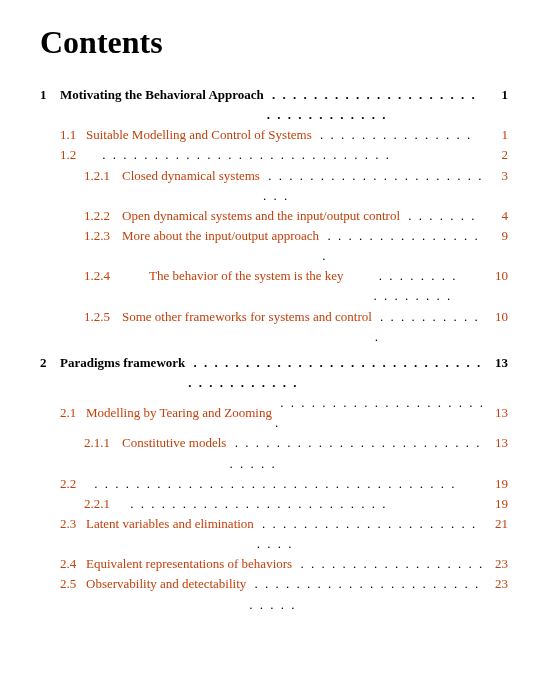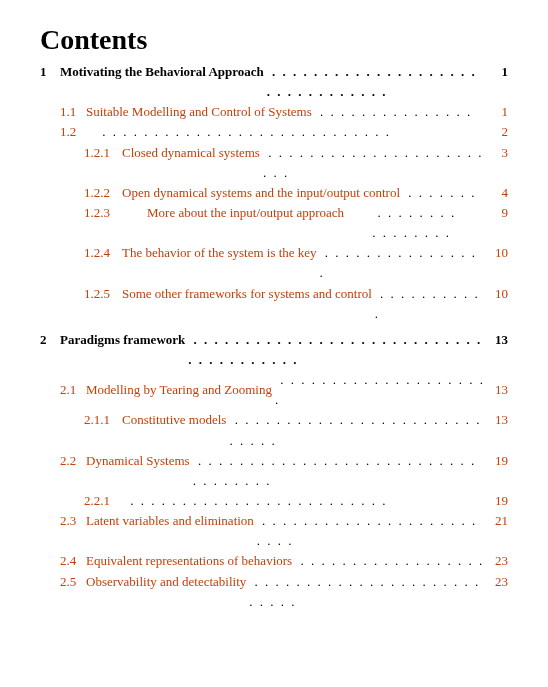--- a/index.html
+++ b/index.html
@@ -6,23 +6,23 @@
     body {
       background: #fff;
       font-family: "Computer Modern", "Latin Modern", Georgia, "Times New Roman", serif;
       font-size: 13px;
       color: #000;
       width: 548px;
       min-height: 687px;
       padding: 24px 40px 20px 40px;
     }
     h1.page-title {
-      font-size: 28px;
+      font-size: 32px;
       font-weight: bold;
-      margin-bottom: 6px;
+      margin-bottom: 24px;
       color: #000;
     }
     .toc-entry {
       display: flex;
       align-items: baseline;
       width: 100%;
       line-height: 1.55;
     }
     .toc-entry .e-num {
       white-space: nowrap;
@@ -82,28 +82,28 @@
     <span class="e-page blue">3</span>
   </div>
 
   <div class="toc-entry" style="padding-left:44px;">
     <span class="e-num blue" style="min-width:34px; margin-right:4px;">1.2.2</span>
     <span class="e-title blue">Open dynamical systems and the input/output control</span>
     <span class="e-dots" style="letter-spacing:2px;">&nbsp;. . . . . . .</span>
     <span class="e-page blue">4</span>
   </div>
 
-  <div class="toc-entry" style="padding-left:44px;gap:25px;">
+  <div class="toc-entry" style="padding-left:44px;">
     <span class="e-num blue" style="min-width:34px; margin-right:4px;">1.2.3</span>
     <span class="e-title blue">More about the input/output approach</span>
     <span class="e-dots" style="letter-spacing:2px;">&nbsp;. . . . . . . . . . . . . . . .</span>
     <span class="e-page blue">9</span>
   </div>
 
-  <div class="toc-entry" style="padding-left:44px;">
+  <div class="toc-entry" style="padding-left:44px;gap:27px;">
     <span class="e-num blue" style="min-width:34px; margin-right:4px;">1.2.4</span>
     <span class="e-title blue">The behavior of the system is the key</span>
     <span class="e-dots" style="letter-spacing:2px;">&nbsp;. . . . . . . . . . . . . . . .</span>
     <span class="e-page blue">10</span>
   </div>
 
   <div class="toc-entry" style="padding-left:44px;">
     <span class="e-num blue" style="min-width:34px; margin-right:4px;">1.2.5</span>
     <span class="e-title blue">Some other frameworks for systems and control</span>
     <span class="e-dots" style="letter-spacing:2px;">&nbsp;. . . . . . . . . . .</span>
@@ -126,21 +126,20 @@
 
   <div class="toc-entry" style="padding-left:44px;">
     <span class="e-num blue" style="min-width:34px; margin-right:4px;">2.1.1</span>
     <span class="e-title blue">Constitutive models</span>
     <span class="e-dots" style="letter-spacing:2px;">&nbsp;. . . . . . . . . . . . . . . . . . . . . . . . . . . . .</span>
     <span class="e-page blue">13</span>
   </div>
 
   <div class="toc-entry" style="padding-left:20px;">
     <span class="e-num blue" style="min-width:22px; margin-right:4px;">2.2</span>
-    <span class="e-title blue">Dynamical Systems</span>
     <span class="e-dots" style="letter-spacing:2px;">&nbsp;. . . . . . . . . . . . . . . . . . . . . . . . . . . . . . . . . . .</span>
     <span class="e-page blue">19</span>
   </div>
 
   <div class="toc-entry" style="padding-left:44px;">
     <span class="e-num blue" style="min-width:34px; margin-right:4px;">2.2.1</span>
     <span class="e-dots" style="letter-spacing:2px;">&nbsp;. . . . . . . . . . . . . . . . . . . . . . . . .</span>
     <span class="e-page blue">19</span>
   </div>
 

